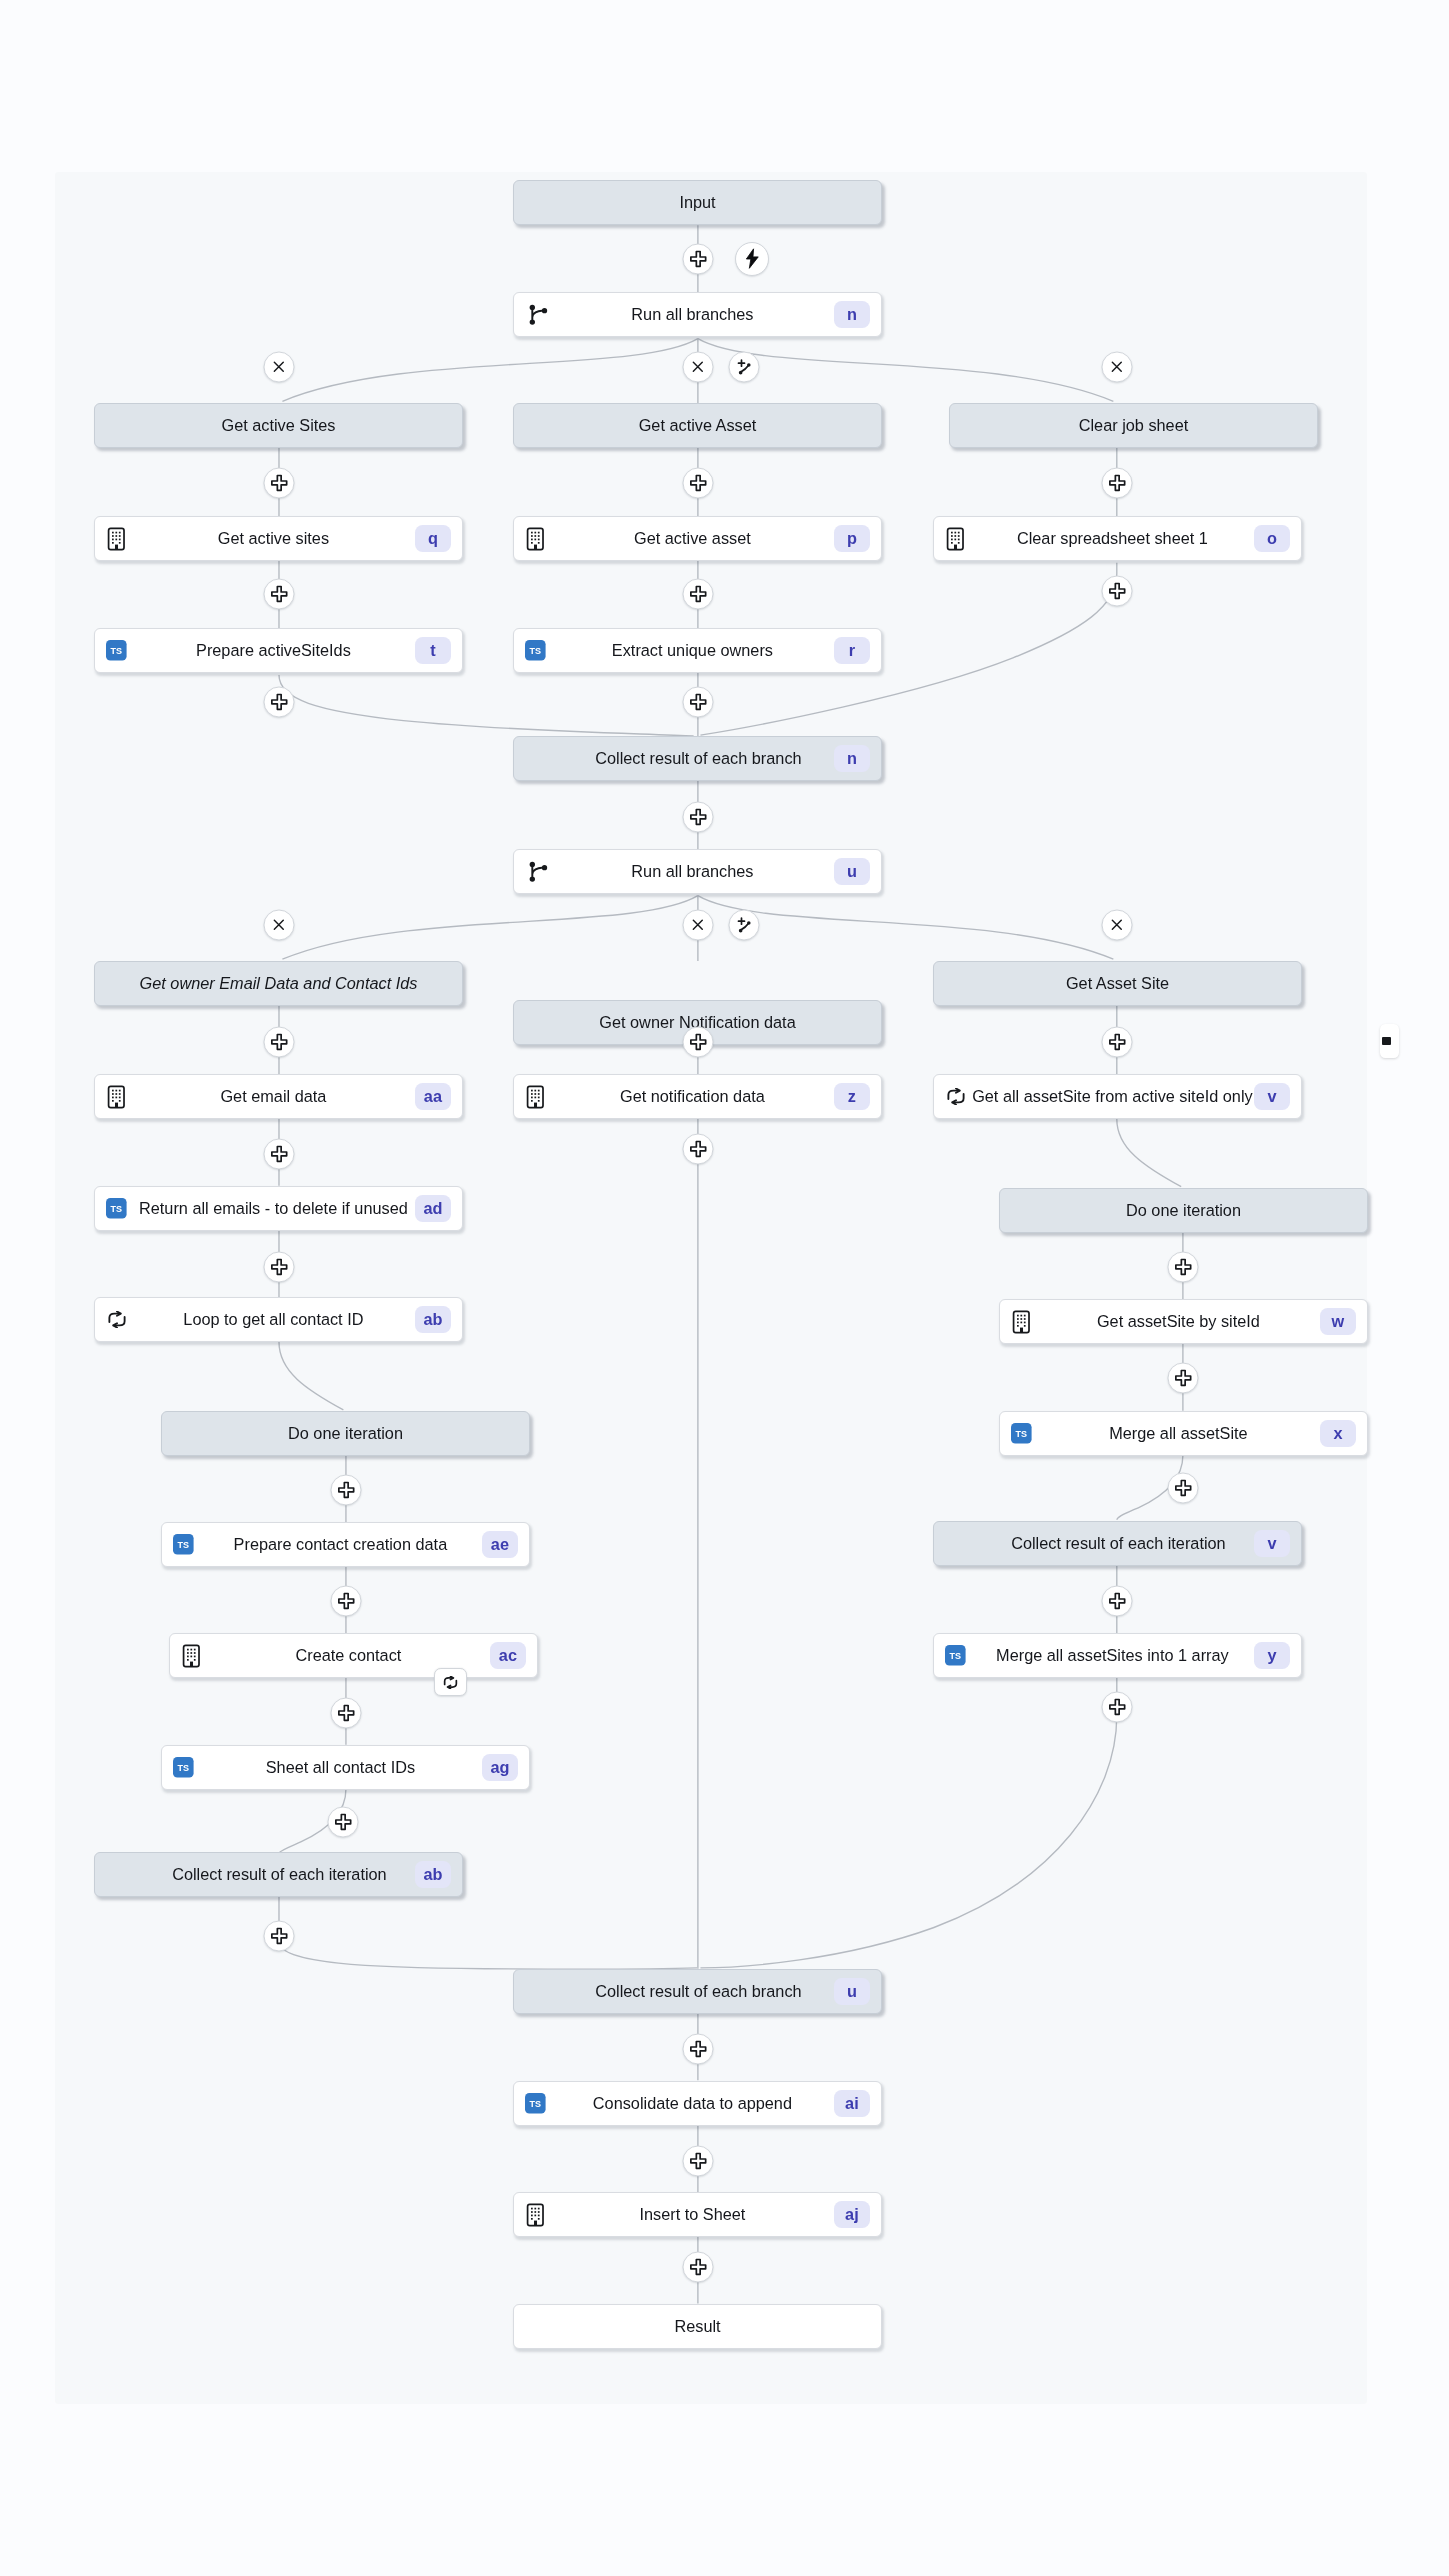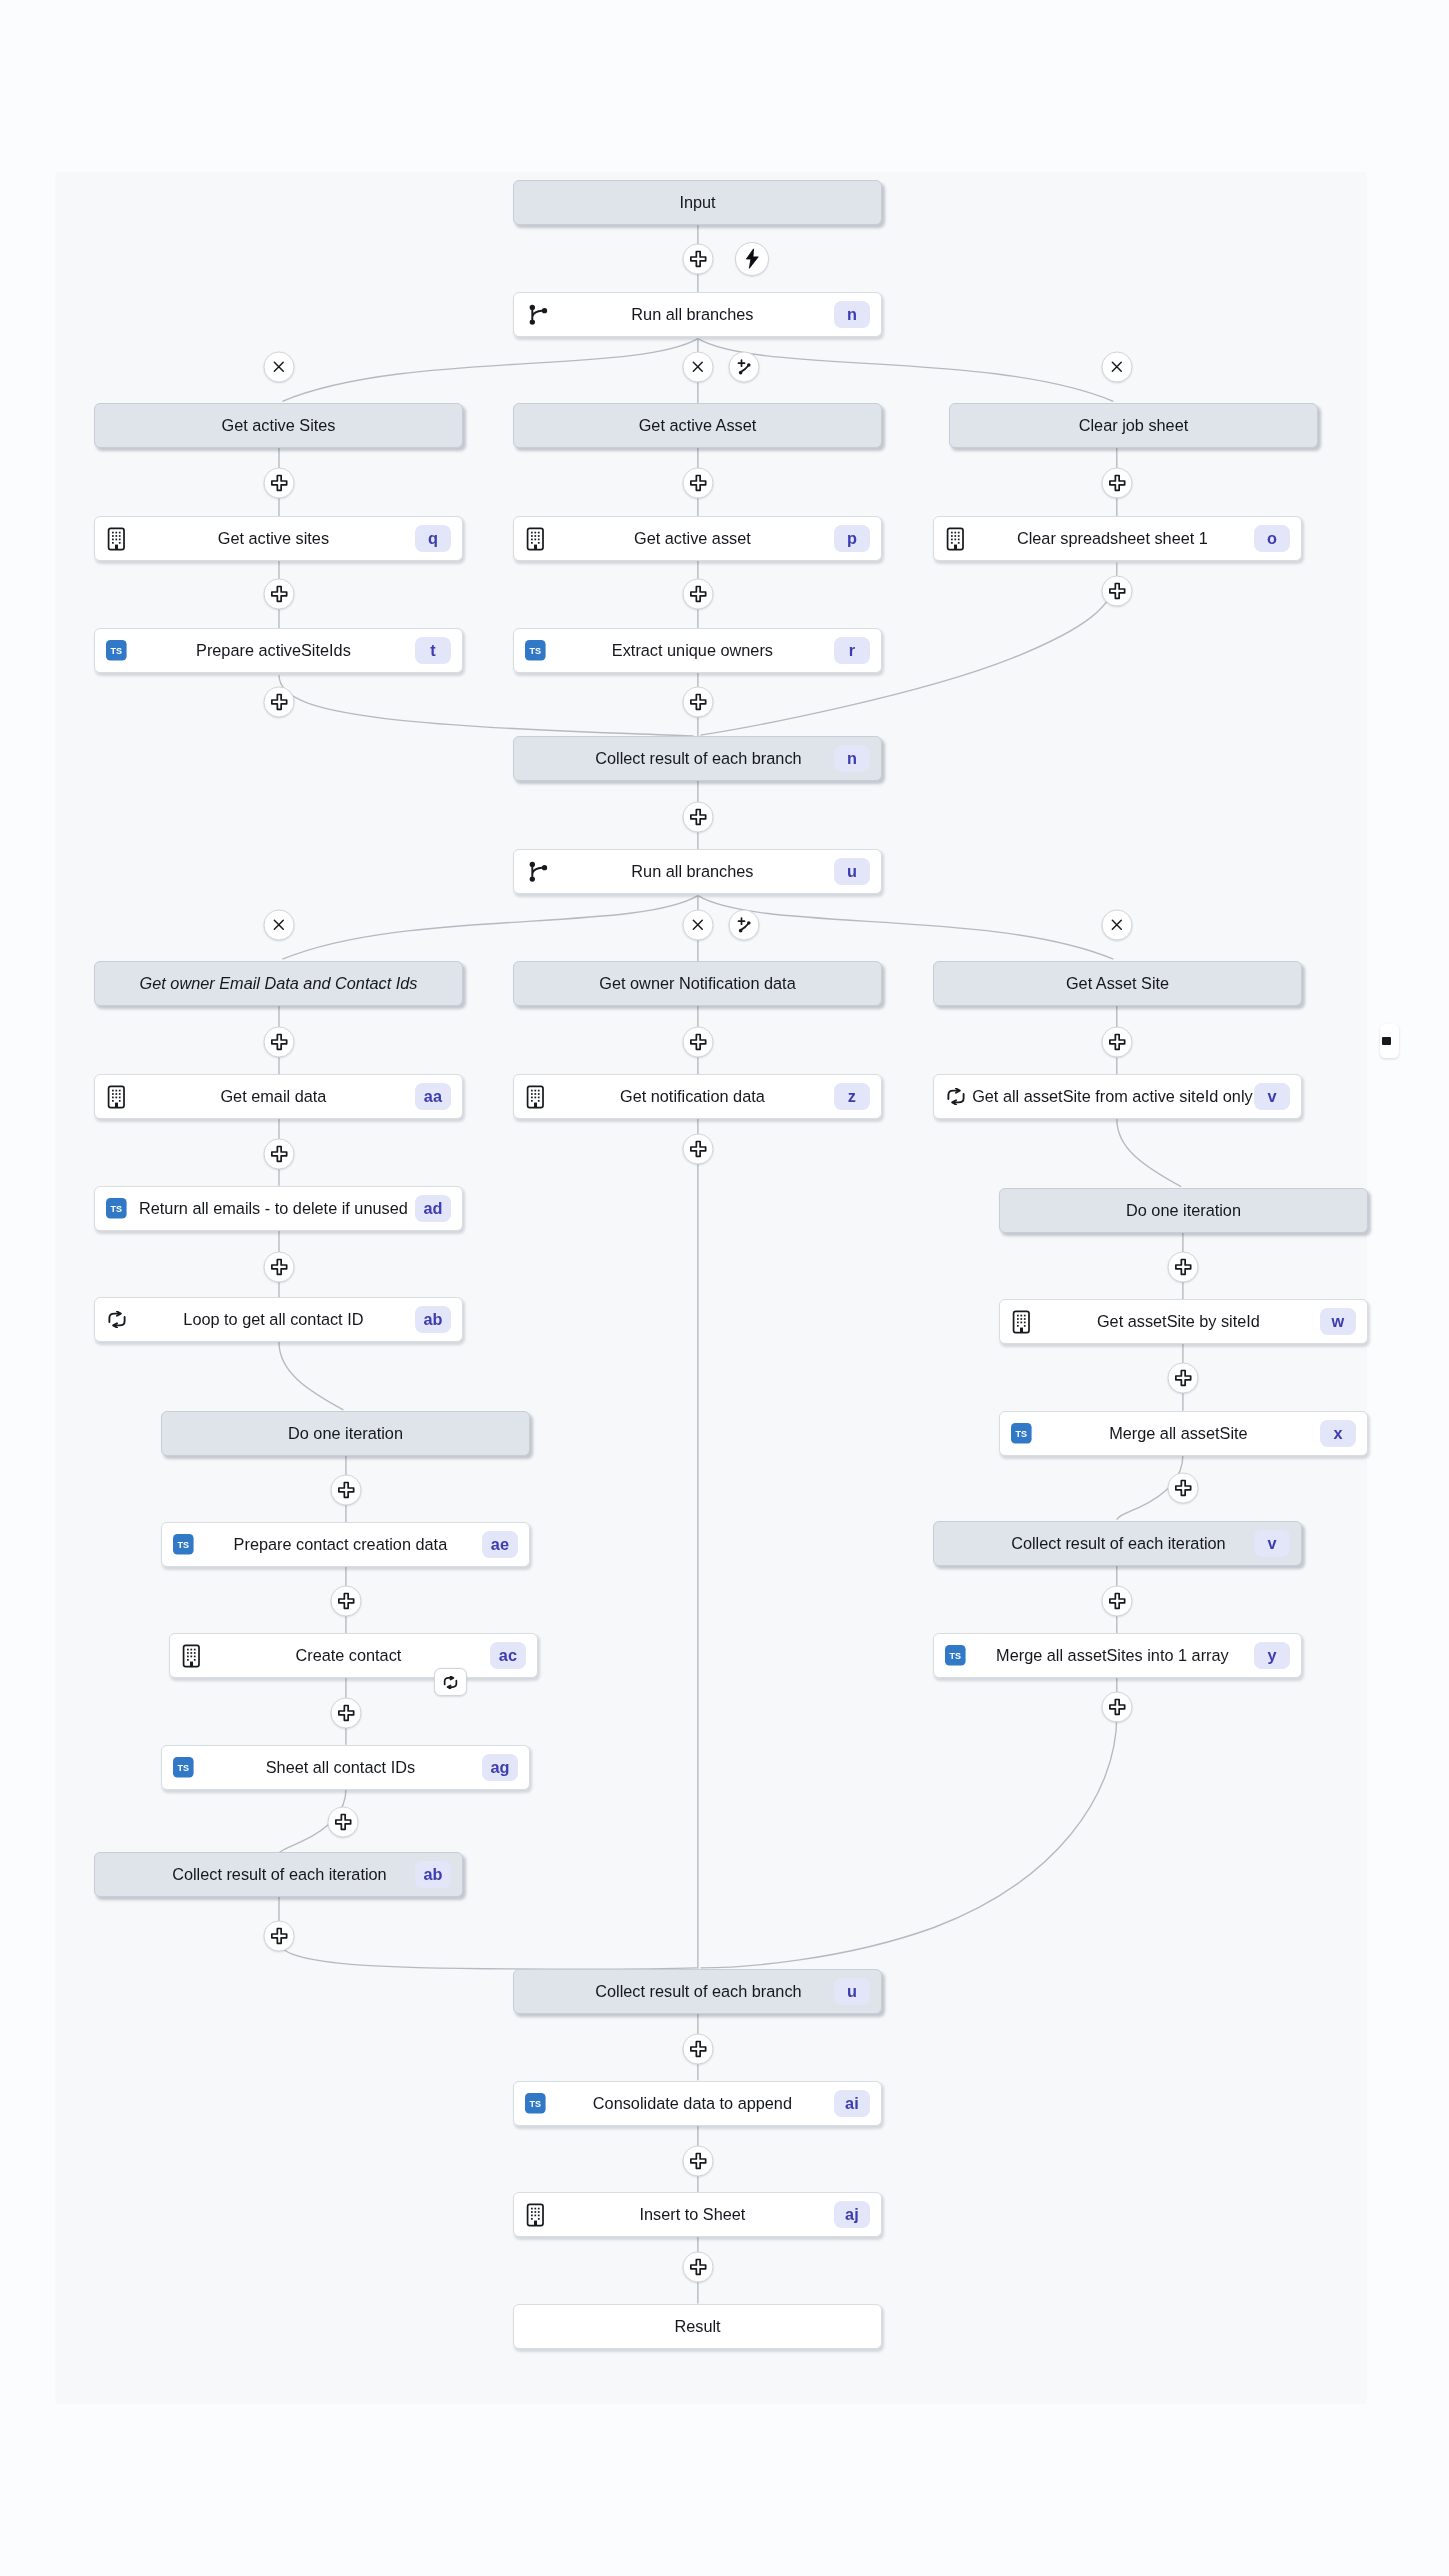--- a/index.html
+++ b/index.html
@@ -206,21 +206,21 @@
             <circle cx="24" cy="11" r="3.3" fill="#17191c"></circle>
             <path d="M9 21.5 V10.5 M9 19 C9 13.8 16 11 20.5 11" stroke="#17191c" stroke-width="2.4" fill="none" stroke-linecap="round"></path>
           </svg>
         </span>
         <span class="label">Run all branches</span>
         <span class="badge">u</span>
       </div>
       <div class="node header" style="left: 94px; top: 961px; width: 369px; font-style: italic;">
         <span class="label">Get owner Email Data and Contact Ids</span>
       </div>
-      <div class="node header" style="left: 513px; top: 961px; width: 369px;">
+      <div class="node header" style="left: 513px; top: 1000px; width: 369px;">
         <span class="label">Get owner Notification data</span>
       </div>
       <div class="node header" style="left: 933px; top: 961px; width: 369px;">
         <span class="label">Get Asset Site</span>
       </div>
       <div class="node" style="left: 94px; top: 1074px; width: 369px;">
         <span class="iconslot">
           <svg width="20.6" height="24" viewBox="0 0 24 28">
             <rect x="3" y="1.5" width="18" height="25" rx="2.5" fill="none" stroke="#17191c" stroke-width="2"></rect>
             <g fill="#17191c">

